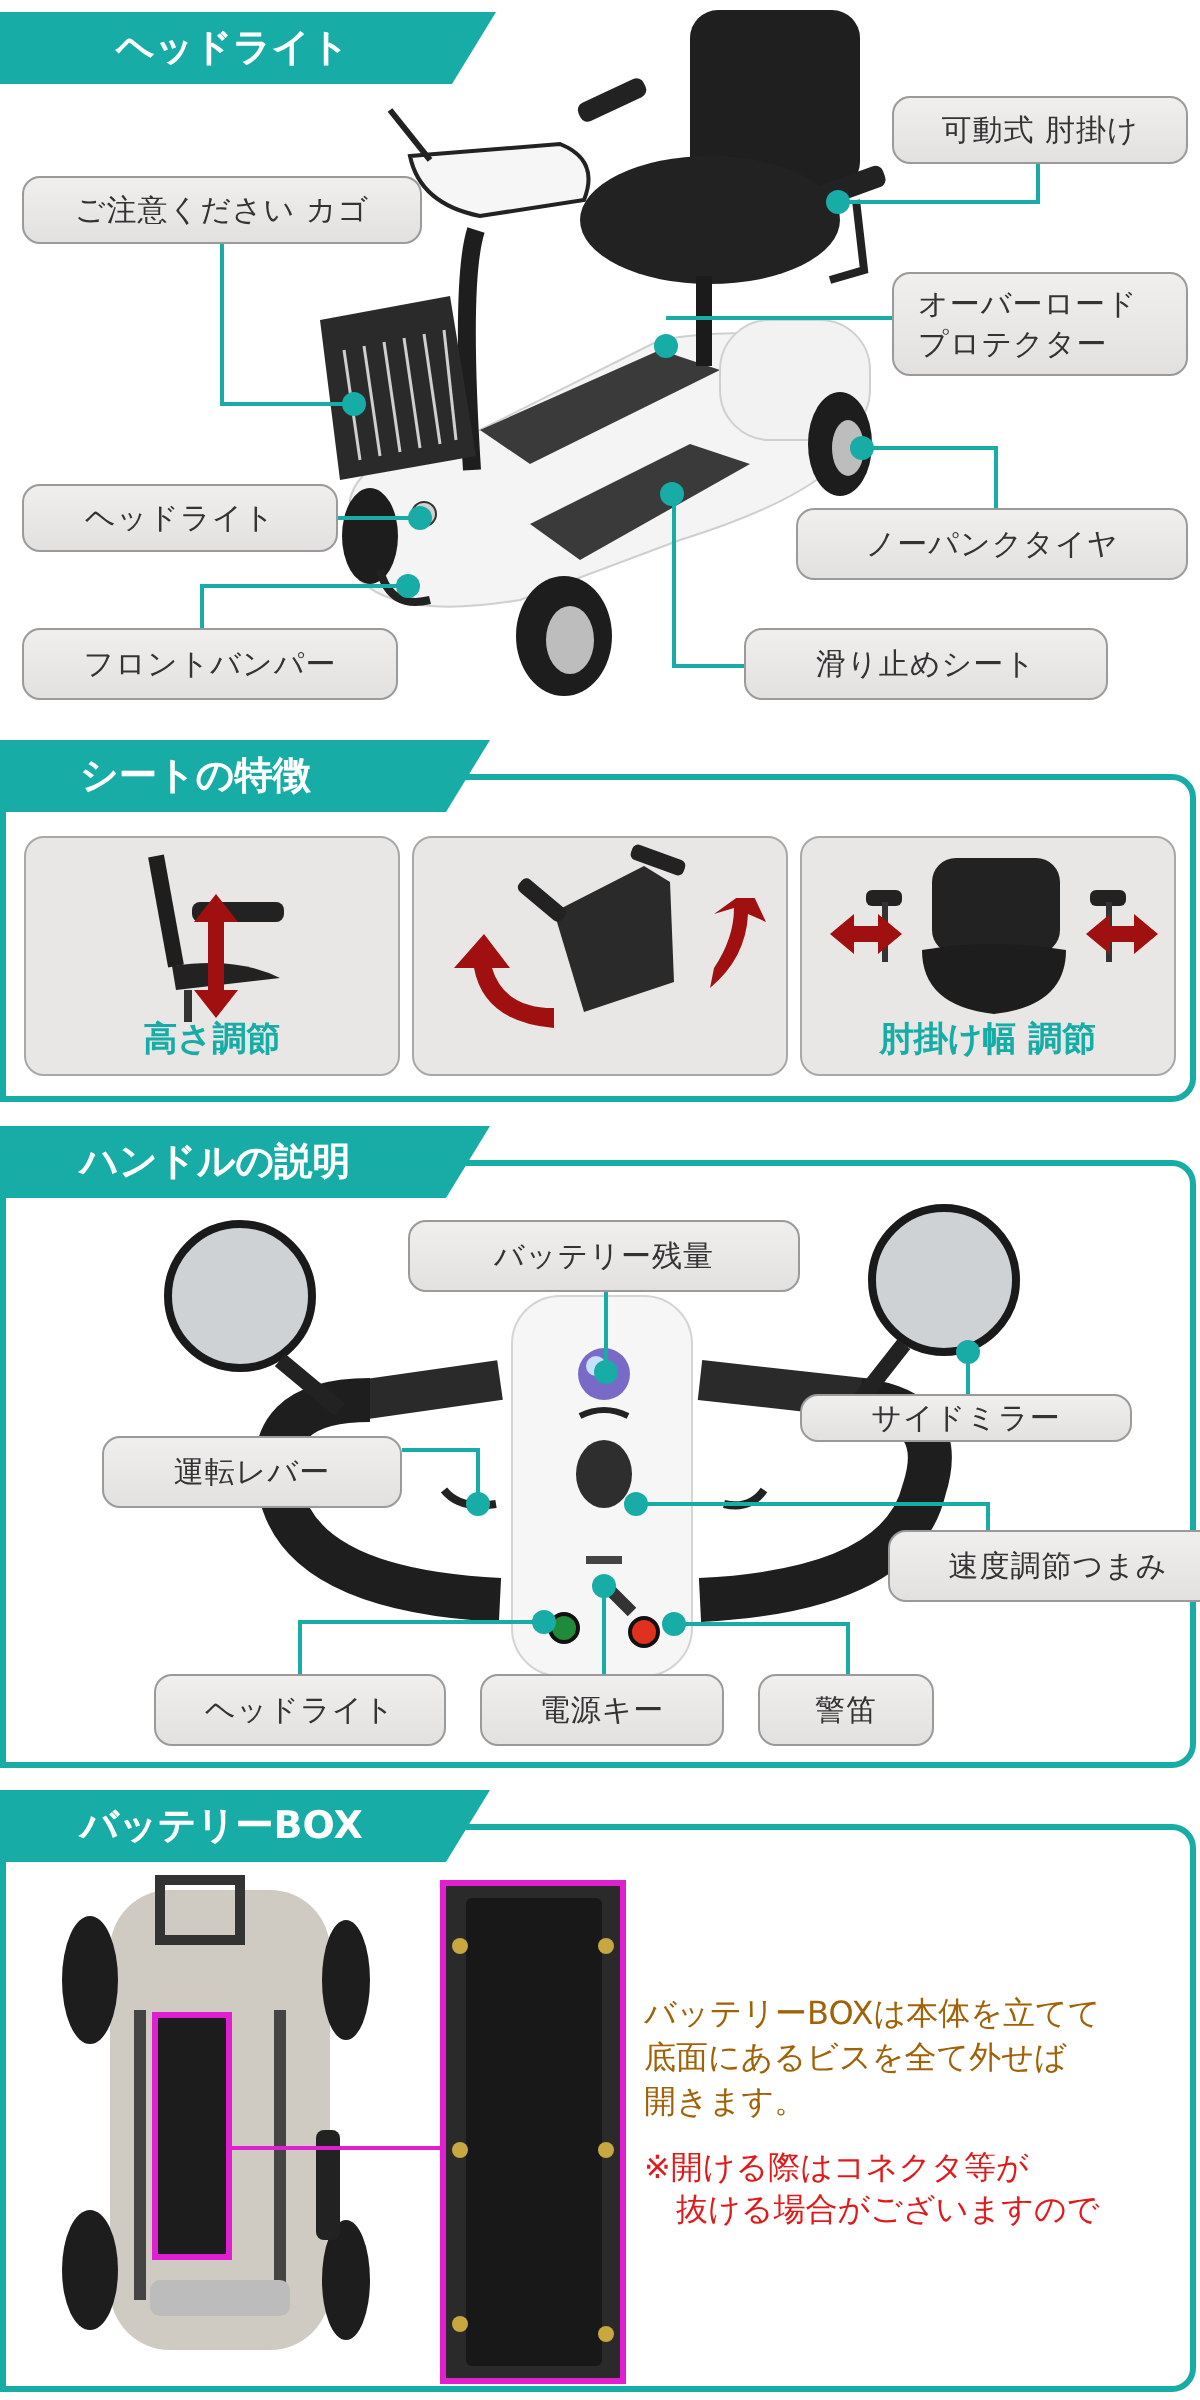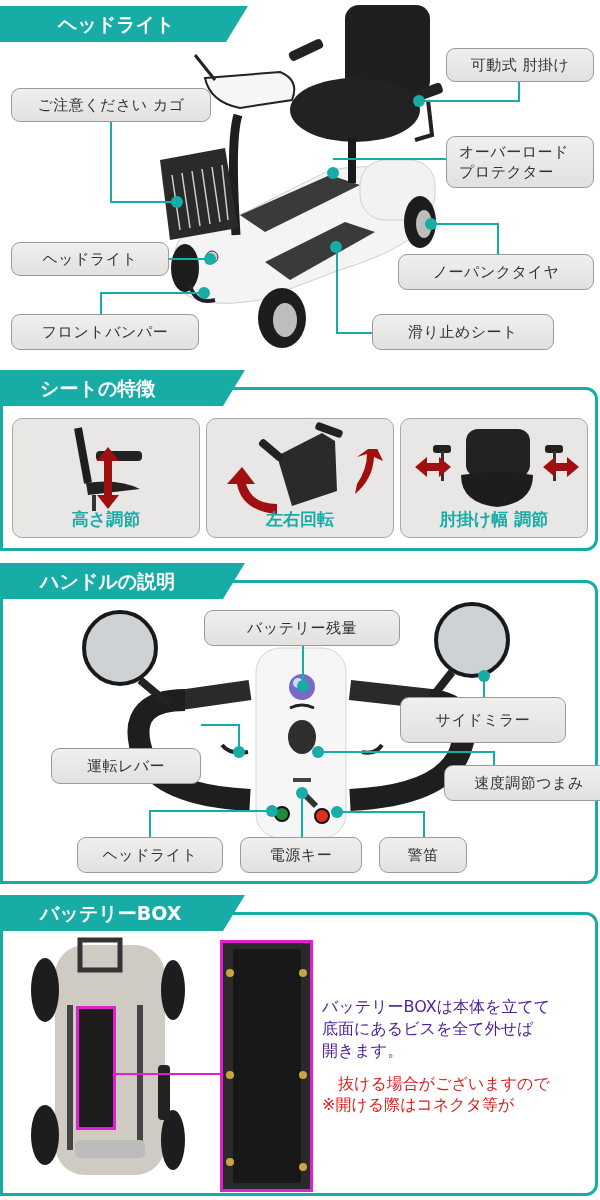--- a/index.html
+++ b/index.html
@@ -44,21 +44,21 @@
 
   
   .card {
     position: absolute; top: 418px; width: 188px; height: 120px;
     background: #e9e7e5; border: 1px solid #a8a8a8; border-radius: 10px;
   }
   .card .cap {
     position: absolute; bottom: 6px; left: 0; right: 0;
     text-align: center; color: #17aca6; font-weight: bold; font-size: 17px;
   }
-  .note { font-size: 16px; line-height: 22px; color: #4c1d95; }
+  .note { font-size: 16px; line-height: 22px; color: #a16207; }
   .warn { font-size: 16px; line-height: 21px; color: #e01a1a; }
 </style>
 </head>
 <body>
 
 <div class="ribbon first">ヘッドライト</div>
 
 <div>
   <svg class="abs" style="left:150px;top:0;" width="300" height="350" viewBox="150 0 300 350">
 
@@ -157,21 +157,20 @@
 <div class="card" style="left:206px;">
   <svg class="abs" style="left:40px;top:2px;" width="110" height="90" viewBox="0 0 110 90">
     <path d="M30 35 L75 12 L88 20 L90 70 L45 85 Z" fill="#2a2a2a"></path>
     <rect x="68" y="5" width="28" height="8" rx="3" fill="#222" transform="rotate(20 82 9)"></rect>
     <rect x="10" y="25" width="28" height="8" rx="3" fill="#222" transform="rotate(40 24 29)"></rect>
   </svg>
   <svg class="abs" style="left:10px;top:30px;" width="170" height="70" viewBox="0 0 170 70">
     <path d="M60 65 Q25 62 20 35 L10 35 L25 18 L38 35 L29 35 Q35 55 60 55 Z" fill="#a01010"></path>
     <path d="M140 35 Q150 20 150 5 L140 8 L158 -5 L166 12 L157 8 Q156 30 138 45 Z" fill="#a01010"></path>
   </svg>
-  <div class="cap">左右回転</div>
 </div>
 
 <div class="card" style="left:400px;">
   <svg class="abs" style="left:20px;top:6px;" width="150" height="90" viewBox="0 0 150 90">
     <rect x="45" y="4" width="64" height="48" rx="12" fill="#222"></rect>
     <path d="M40 50 Q75 44 112 50 Q112 78 76 82 Q40 78 40 50 Z" fill="#1d1d1d"></path>
     <rect x="12" y="20" width="18" height="8" rx="3" fill="#222"></rect>
     <rect x="124" y="20" width="18" height="8" rx="3" fill="#222"></rect>
     <rect x="20" y="26" width="3" height="30" fill="#333"></rect>
       <rect x="132" y="26" width="3" height="30" fill="#333"></rect>
@@ -208,26 +207,26 @@
   <circle cx="322" cy="816" r="7" fill="#e0301e" stroke="#111" stroke-width="2"></circle>
 
   <path d="M222 745 Q230 755 248 752" stroke="#222" stroke-width="4" fill="none"></path>
   <path d="M362 752 Q375 755 382 745" stroke="#222" stroke-width="4" fill="none"></path>
 </svg>
 
 <div class="pill" style="left:204px;top:610px;width:196px;height:36px;">バッテリー残量</div>
 <div class="line" style="left:302px;top:646px;width:2px;height:38px;"></div>
 <div class="dot" style="left:297px;top:680px;"></div>
 
-<div class="pill" style="left:51px;top:748px;width:150px;height:36px;">運転レバー</div>
+<div class="pill" style="left:51px;top:718px;width:150px;height:36px;">運転レバー</div>
 <div class="line" style="left:201px;top:724px;width:39px;height:2px;"></div>
 <div class="line" style="left:238px;top:724px;width:2px;height:24px;"></div>
 <div class="dot" style="left:233px;top:746px;"></div>
 
-<div class="pill" style="left:400px;top:697px;width:166px;height:46px;">サイドミラー</div>
+<div class="pill" style="left:400px;top:697px;width:166px;height:24px;">サイドミラー</div>
 <div class="line" style="left:483px;top:677px;width:2px;height:20px;"></div>
 <div class="dot" style="left:478px;top:670px;"></div>
 
 <div class="pill" style="left:408px;top:765px;width:170px;height:36px;margin-left:36px;">速度調節つまみ</div>
 <div class="line" style="left:317px;top:751px;width:178px;height:2px;"></div>
 <div class="line" style="left:493px;top:751px;width:2px;height:14px;"></div>
 <div class="dot" style="left:312px;top:746px;"></div>
 
 <div class="pill" style="left:77px;top:837px;width:146px;height:36px;">ヘッドライト</div>
 <div class="line" style="left:149px;top:810px;width:2px;height:27px;"></div>
@@ -270,15 +269,15 @@
   <div class="abs" style="left:3px;top:215px;width:8px;height:8px;border-radius:50%;background:#c8a640;"></div>
   <div class="abs" style="left:76px;top:220px;width:8px;height:8px;border-radius:50%;background:#c8a640;"></div>
 </div>
 
 <div class="abs note" style="left:322px;top:996px;width:270px;">
   <div>バッテリーBOXは本体を立てて</div>
   <div>底面にあるビスを全て外せば</div>
   <div>開きます。</div>
 </div>
 <div class="abs warn" style="left:322px;top:1073px;width:270px;">
+  <div>※開ける際はコネクタ等が</div>
   <div style="padding-left:16px;">抜ける場合がございますので</div>
-  <div>※開ける際はコネクタ等が</div>
 </div>
 
 </body></html>

